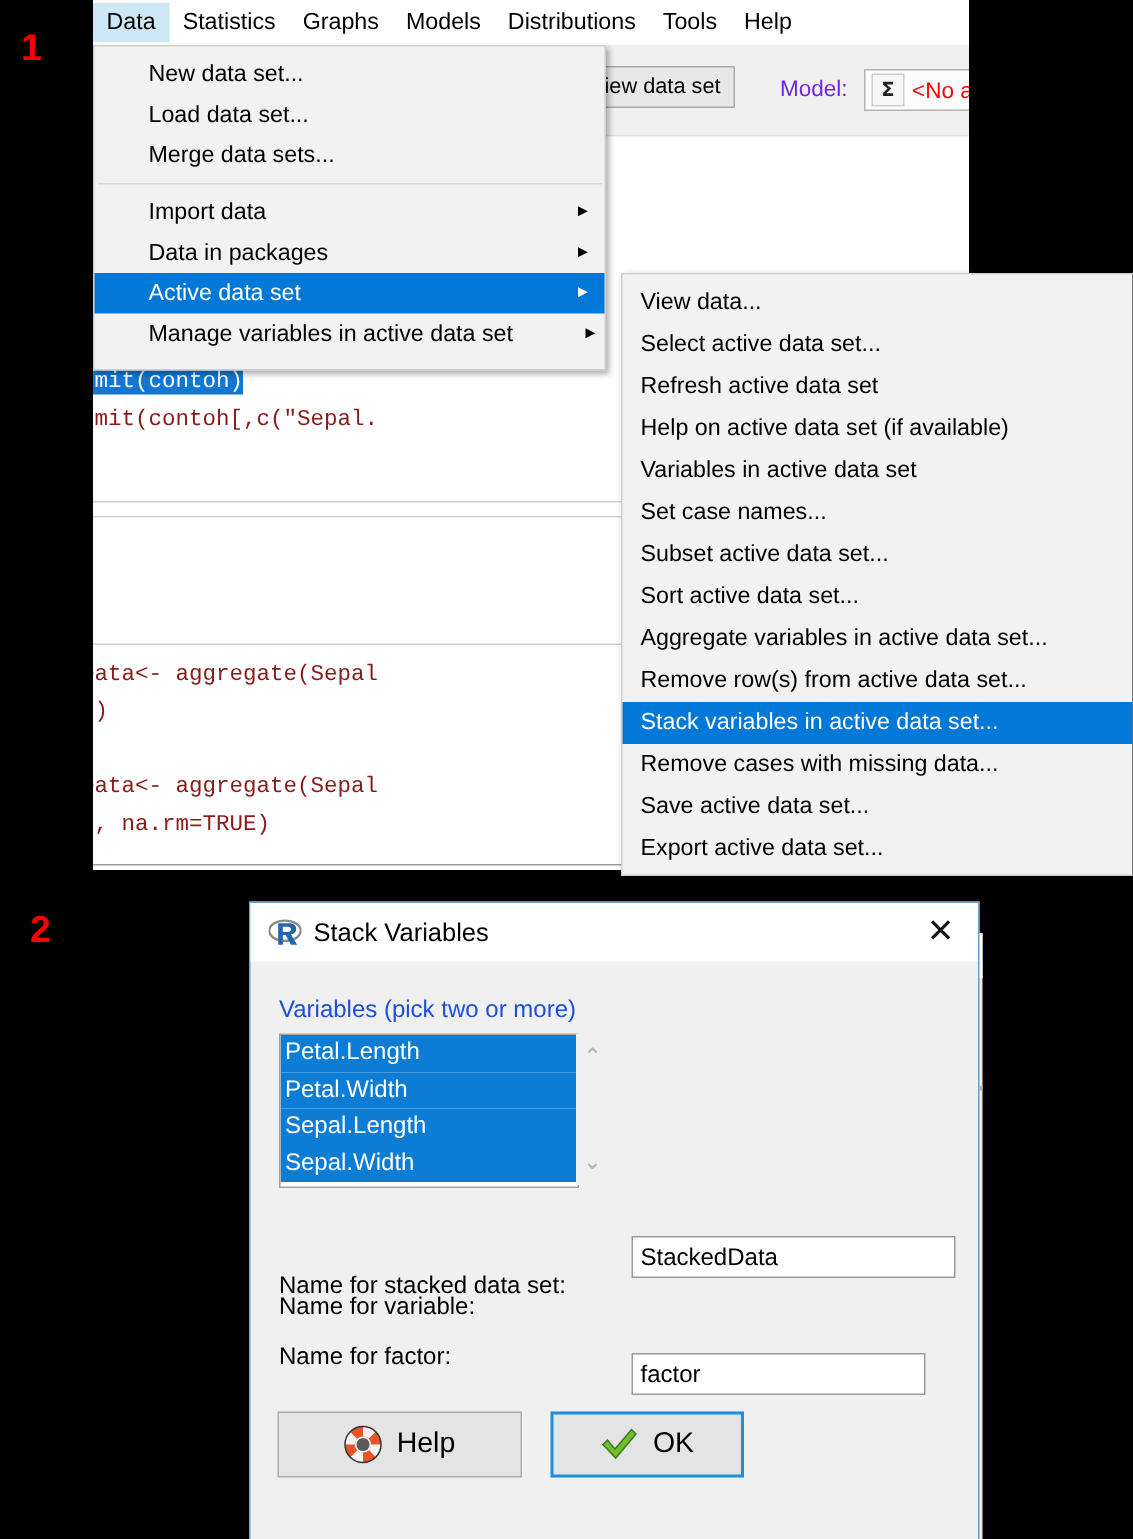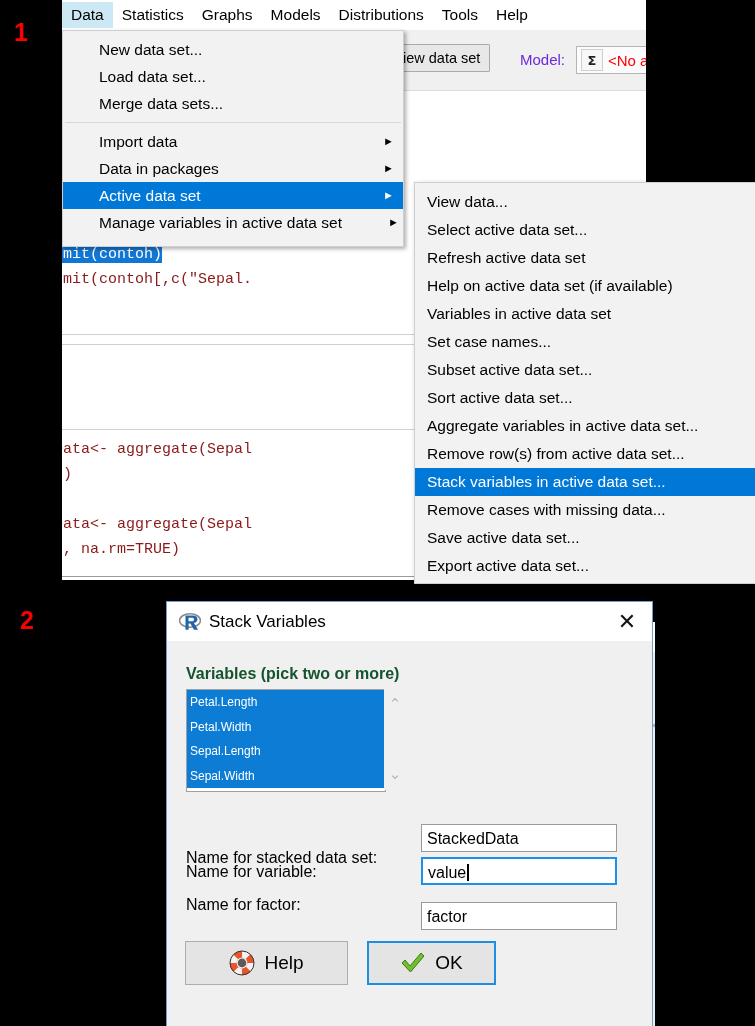--- a/index.html
+++ b/index.html
@@ -101,28 +101,28 @@
   .r-logo{
     width:22px;height:19px;margin-left:12px;margin-right:8px;flex:0 0 auto;
   }
   .dlg-title-txt{font-size:17px;color:#000;}
   .dlg-close{
     position:absolute;right:0;top:0;width:50px;height:39px;
     display:flex;align-items:center;justify-content:center;
     font-size:22px;color:#111;font-family:"DejaVu Sans",sans-serif;
   }
   .grp-label{
-    position:absolute;font-size:16px;color:#14532d;font-weight:bold;
+    position:absolute;font-size:16px;color:#1d4ed8;font-weight:normal;
   }
   .listbox{
     position:absolute;background:#ffffff;border:1px solid #a0a0a0;
     overflow:hidden;
   }
   .lb-item{
-    height:24.5px;line-height:24.5px;font-size:12px;padding-left:3px;
+    height:24.5px;line-height:24.5px;font-size:16px;padding-left:3px;
     white-space:nowrap;color:#000;
   }
   .lb-item.sel{background:#0c7cd5;color:#ffffff;}
   .lb-scroll{
     position:absolute;background:#f0f0f0;
   }
   .lb-arrow{
     position:absolute;left:0;width:100%;text-align:center;
     color:#b5b5b5;font-size:15px;font-family:"DejaVu Sans",sans-serif;
     line-height:14px;
@@ -291,26 +291,23 @@
     <div class="lb-item sel">Sepal.Length</div>
     <div class="lb-item sel">Sepal.Width</div>
   </div>
 
   <div class="lb-scroll" style="left:217px;top:87px;width:22px;height:101px;">
     <div class="lb-arrow" style="top:8px;">⌃</div>
     <div class="lb-arrow" style="top:78px;">⌄</div>
   </div>
 
   <div class="f-label" style="left:19px;top:228px;margin-top:19px;">Name for stacked data set:</div>
-  <div class="f-input" style="left:254px;top:222px;width:196px;">StackedData</div>
+  <div class="f-input" style="left:254px;top:222px;width:216px;">StackedData</div>
 
   <div class="f-label" style="left:19px;top:261px;">Name for variable:</div>
-  <div class="f-input focus" style="left:254px;top:255px;width:196px;">
-    <span>value</span><span class="caret"></span>
-  </div>
 
   <div class="f-label" style="left:19px;top:294px;">Name for factor:</div>
   <div class="f-input" style="left:254px;top:300px;width:196px;">factor</div>
 
   <div class="dbtn" style="left:18px;top:339px;width:163px;">
     <svg class="bicon" viewBox="0 0 26 26">
       <circle cx="13" cy="13" r="12" fill="#e8552b"></circle>
       <path d="M13 1 a12 12 0 0 1 8.5 3.5 l-4.6 4.6 a5.5 5.5 0 0 0-3.9-1.6 z" fill="#f4f4f4"></path>
       <path d="M21.5 4.5 a12 12 0 0 1 3.5 8.5 h-6.5 a5.5 5.5 0 0 0-1.6-3.9 z" fill="#e8552b"></path>
       <path d="M25 13 a12 12 0 0 1-3.5 8.5 l-4.6-4.6 a5.5 5.5 0 0 0 1.6-3.9 z" fill="#f4f4f4"></path>

